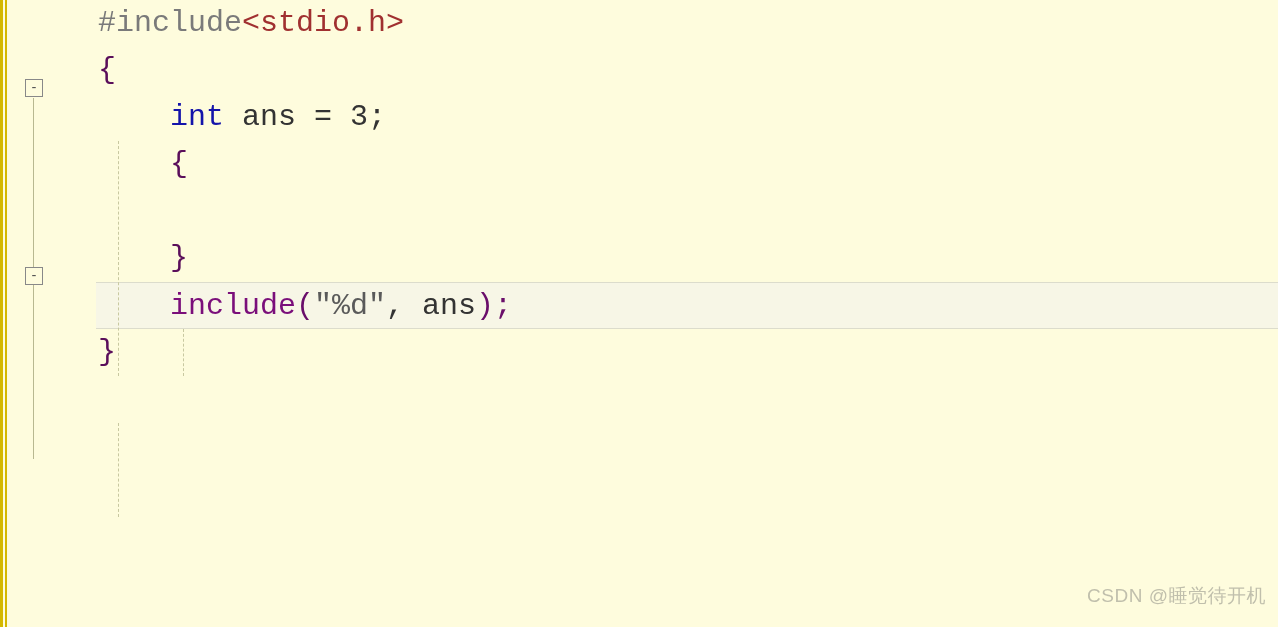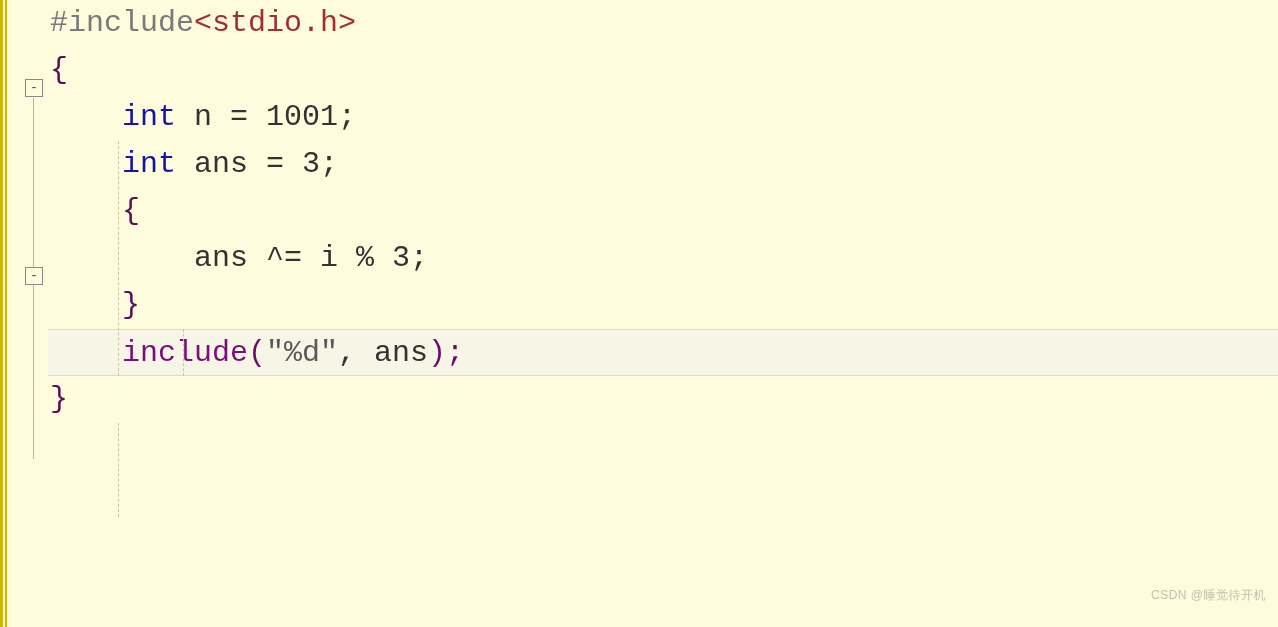--- a/index.html
+++ b/index.html
@@ -56,20 +56,21 @@
   }
   .code-area {
     flex: 1;
     position: relative;
     padding-left: 0px;
   }
   .code-line {
     white-space: pre;
     height: 47px;
     padding-left: 2px;
+    margin-left: 48px;
   }
   .highlight {
     background: #f7f6e6;
     border-top: 1px solid #dcdccc;
     border-bottom: 1px solid #dcdccc;
     box-sizing: border-box;
   }
   .indent-guide {
     position: absolute;
     width: 0;
@@ -82,21 +83,21 @@
   .func { color: #7a0e7a; }
   .paren { color: #6a0e6a; }
   .str { color: #5a5a5a; }
   .plain { color: #333; }
   .brace { color: #5a0e5a; }
   .watermark {
     position: absolute;
     bottom: 8px;
     right: 12px;
     font-family: sans-serif;
-    font-size: 12px;
+    font-size: 19px;
     color: rgba(100,100,100,0.4);
     letter-spacing: 0.5px;
   }
 </style>
 </head>
 <body>
 
 <div class="editor">
   <div class="gutter">
     <div class="gutter-inner-line"></div>
@@ -109,28 +110,27 @@
 
     <div class="indent-guide" style="left:70px; top:141px; height:235px;"></div>
     <div class="indent-guide" style="left:70px; top:423px; height:94px;"></div>
     <div class="indent-guide" style="left:135px; top:329px; height:47px;"></div>
 
     <div class="code-line"><span class="preproc">#include</span><span class="include-path">&lt;stdio.h&gt;</span></div>
 
 
     <div class="code-line"><span class="brace">{</span></div>
 
-    <div class="code-line"><span>    </span><span class="type">int</span><span class="plain"> n = 1001;</span></div>
 
     <div class="code-line"><span>    </span><span class="type">int</span><span class="plain"> ans = 3;</span></div>
 
 
     <div class="code-line"><span>    </span><span class="brace">{</span></div>
 
-    <div class="code-line"><span>        </span><span class="plain">ans ^= i % 3;</span></div>
+    <div class="code-line"><span>        </span></div>
 
     <div class="code-line"><span>    </span><span class="brace">}</span></div>
 
     <div class="code-line highlight"><span>    </span><span class="func">include</span><span class="paren">(</span><span class="str">"%d"</span><span class="plain">, ans</span><span class="paren">);</span></div>
 
 
     <div class="code-line"><span class="brace">}</span></div>
   </div>
 </div>
 

